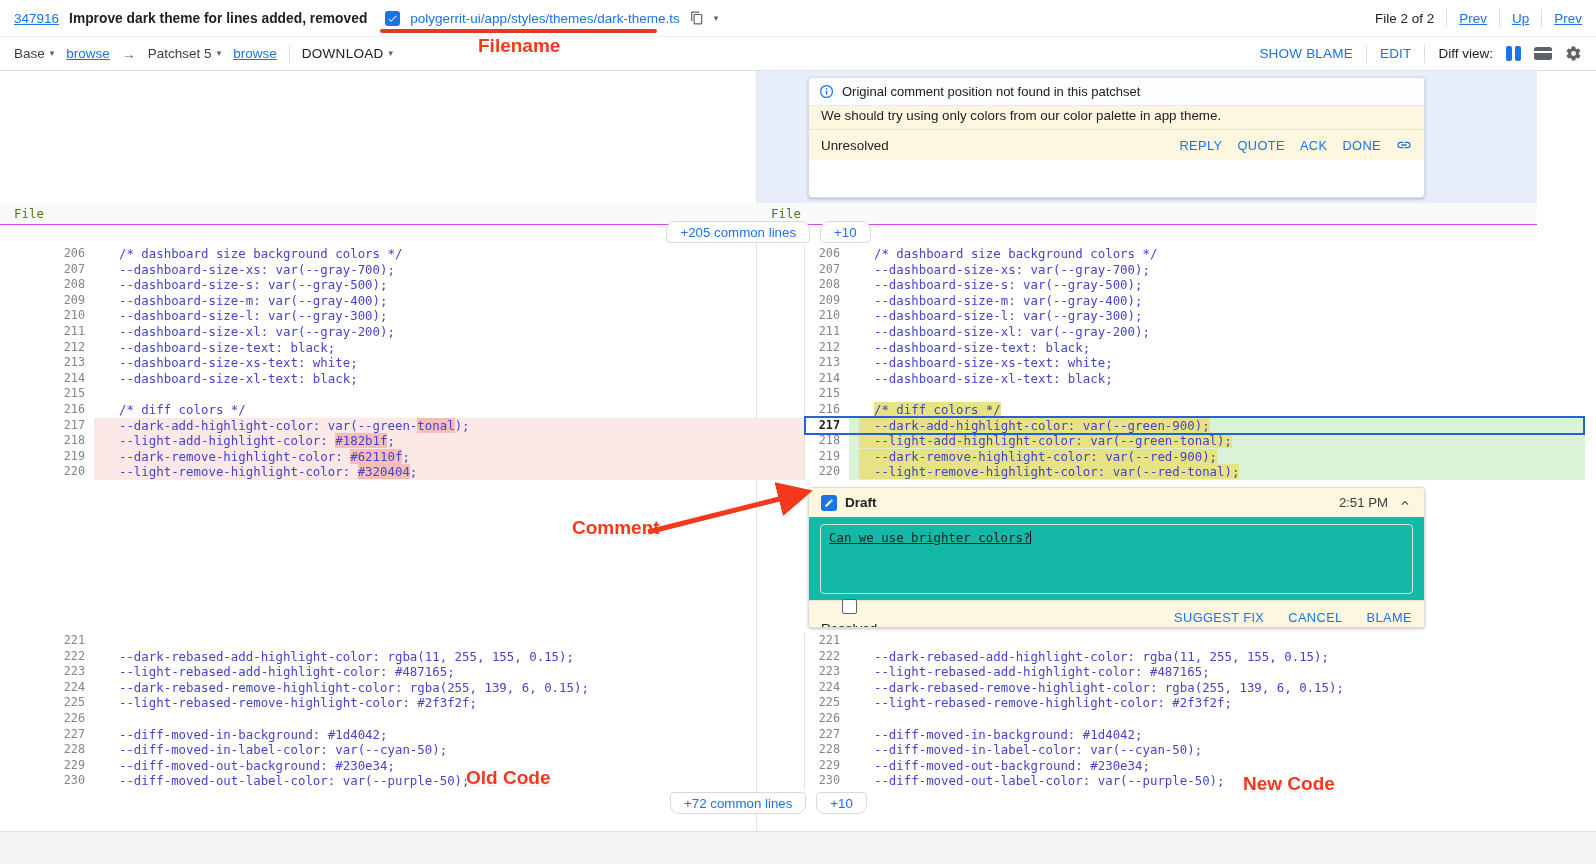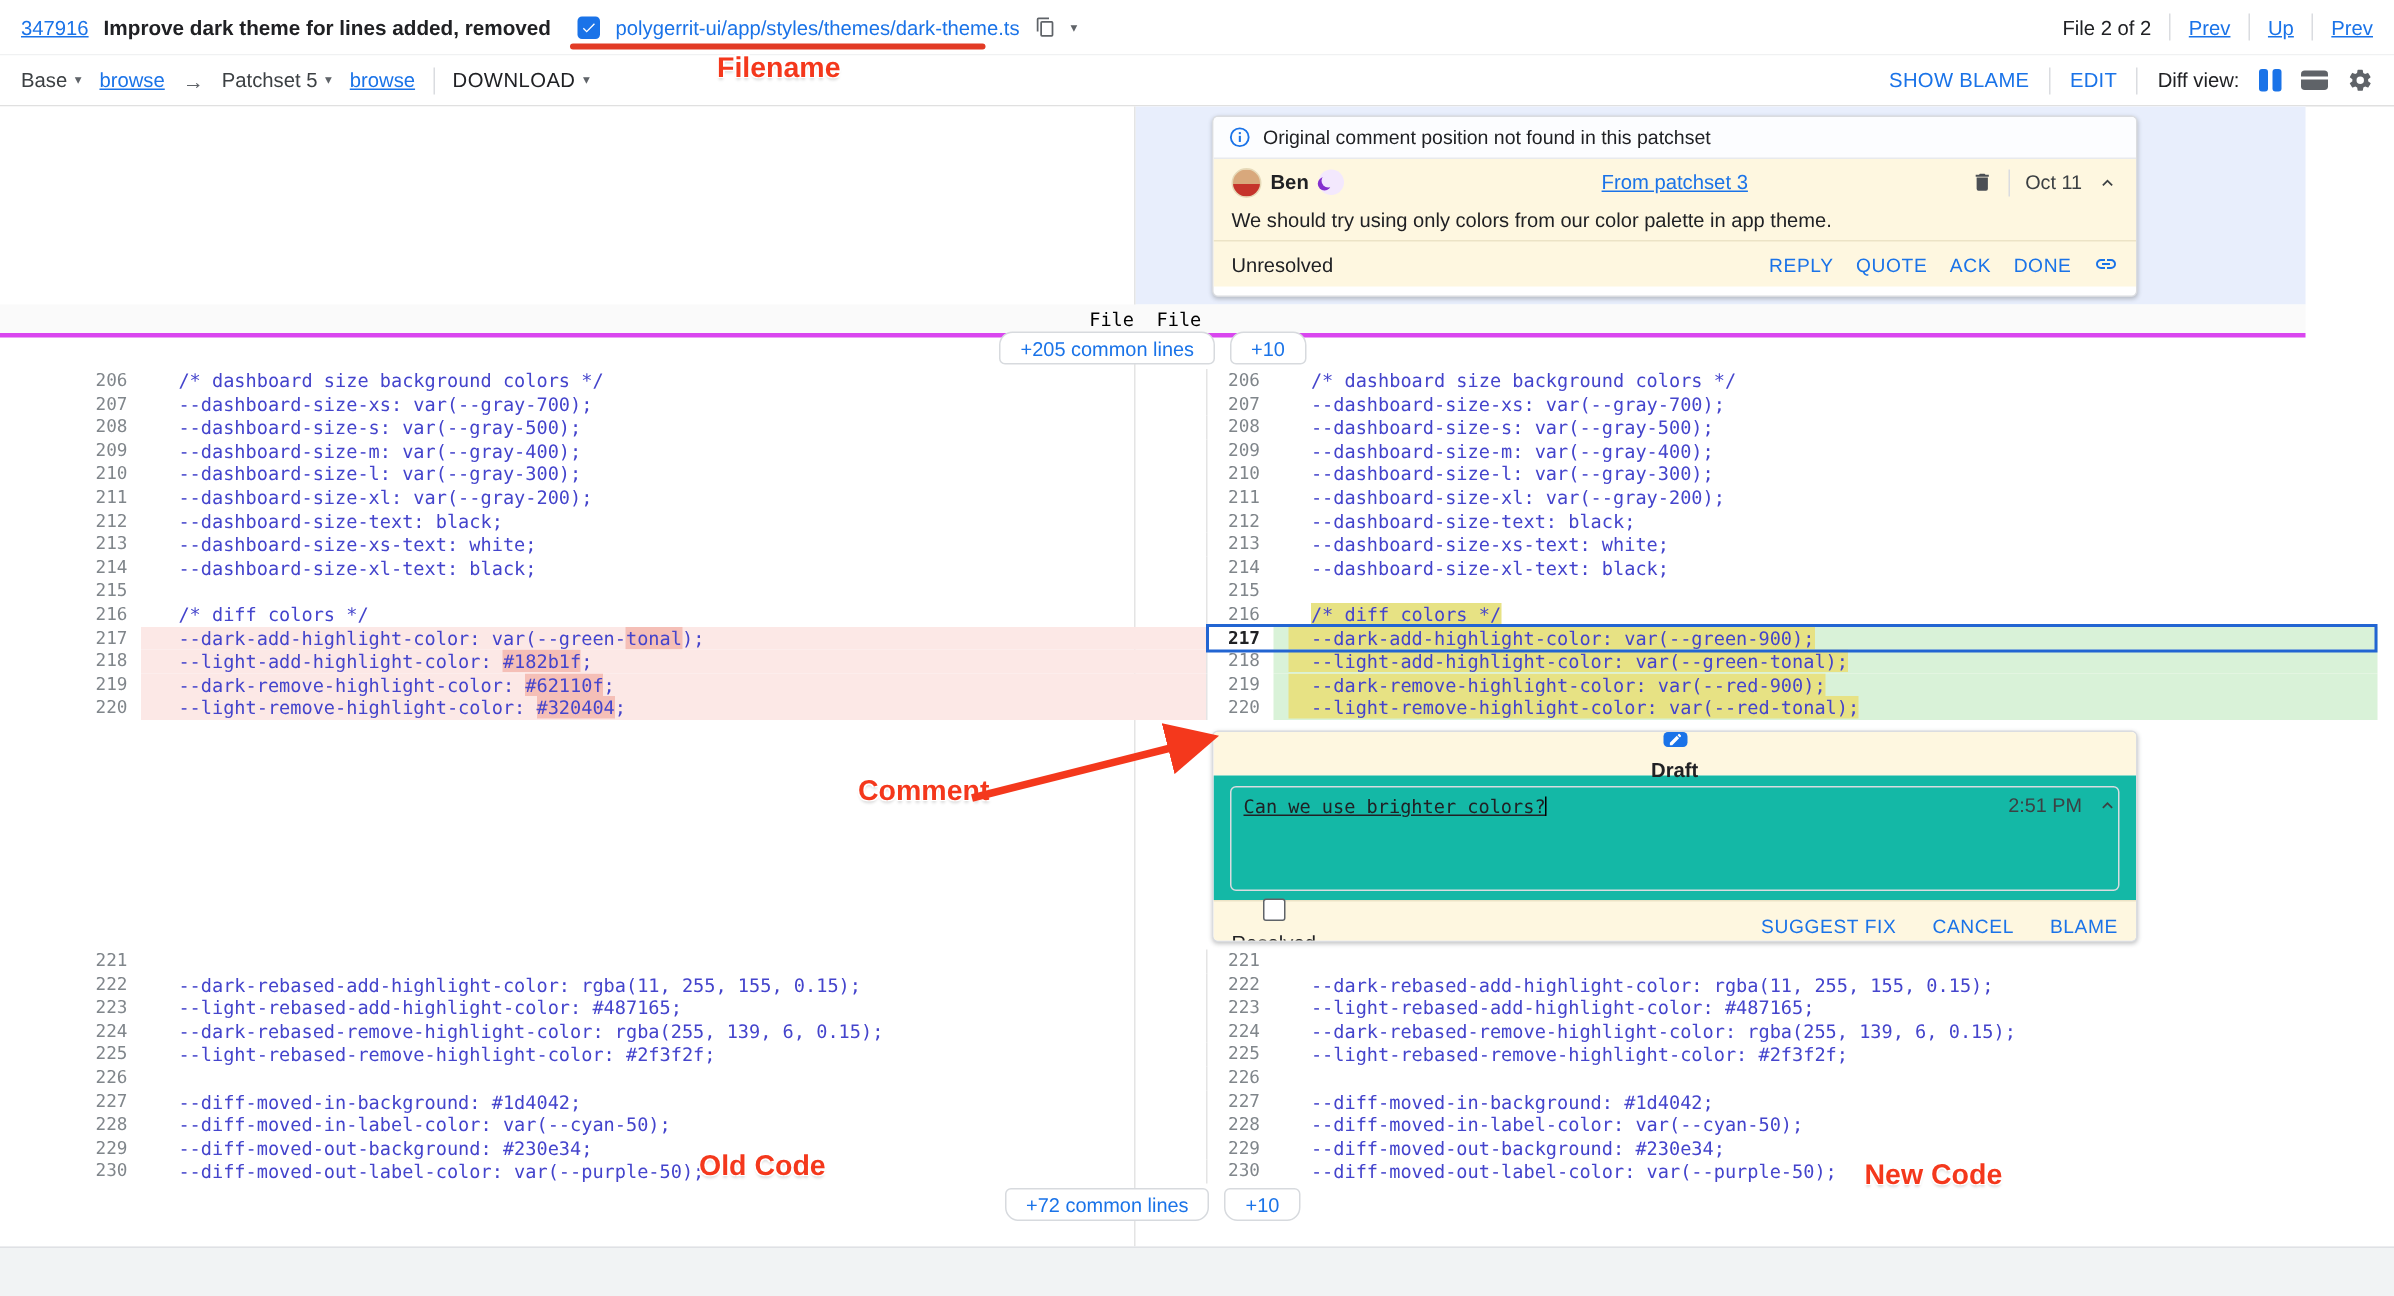--- a/index.html
+++ b/index.html
@@ -25,22 +25,22 @@
   .toolbar .lgrp{display:flex;align-items:center;gap:12px;}
   .toolbar .rgrp{margin-left:auto;display:flex;align-items:center;gap:13px;}
   .tool-label{font-size:13.5px;color:#3c4043;display:inline-flex;align-items:center;gap:5px;}
   .blue-action{color:#1a73e8;font-size:13.5px;letter-spacing:.2px;cursor:pointer;text-decoration:none;}
   .arrow-gray{color:#5f6368;font-size:14px;}
   
   .diff-table{position:absolute;left:0;top:71px;width:1537px;height:760px;background:#fff;}
   .blue-region{position:absolute;left:757px;top:0;width:780px;height:132px;background:#e8eefc;}
   .pane-divider{position:absolute;left:756px;top:0;width:1px;height:760px;background:#e4e4e4;}
   .file-hdr{position:absolute;left:0;top:132px;width:1537px;height:22px;background:#fafafa;
-            border-bottom:3px solid #d946ef;box-sizing:border-box;display:flex;
-            font:12.4px "DejaVu Sans Mono",monospace;color:#000000;align-items:center;text-align:right;}
+            border-bottom:1px solid #d946ef;box-sizing:border-box;display:flex;
+            font:12.4px "DejaVu Sans Mono",monospace;color:#4d7c0f;align-items:center;}
   .file-hdr .fh-left{width:756px;padding-left:14px;box-sizing:border-box;}
   .file-hdr .fh-right{padding-left:15px;}
   .expand-row{position:absolute;width:1537px;display:flex;justify-content:center;gap:10px;z-index:5;}
   .expand-top{top:150px;}
   .expand-bottom{top:721px;}
   .chip{background:#fff;border:1px solid #d7dade;color:#1a73e8;font-size:13.3px;height:22px;
         line-height:21px;padding:0 13px;cursor:pointer;box-sizing:border-box;}
   .expand-top .chip{border-radius:9px 9px 4px 4px;}
   .expand-bottom .chip{border-radius:4px 4px 9px 9px;}
   .chunk{position:absolute;left:0;width:1537px;margin-left:48px;}
@@ -80,21 +80,21 @@
   .center-link{position:absolute;left:50%;transform:translateX(-50%);}
   .cmt-hdr .rcluster{margin-left:auto;display:flex;align-items:center;gap:10px;}
   .date{font-size:13.2px;color:#3c4043;}
   .cmt-msg{padding:2px 12px 6px 12px;font-size:13.4px;color:#202124;}
   .cmt-foot{height:30px;display:flex;align-items:center;padding:0 12px;
             border-top:1px solid #ece3c6;gap:15px;}
   .status{font-size:13.4px;color:#202124;margin-right:auto;}
   .act{color:#1a73e8;font-size:12.8px;letter-spacing:.4px;cursor:pointer;}
   
   #draft-card{top:487px;height:141px;}
-  .draft-hdr{height:29px;background:#fef7e0;display:flex;align-items:center;gap:8px;padding:0 12px;flex-direction:column;}
+  .draft-hdr{height:29px;background:#fef7e0;display:flex;align-items:center;gap:8px;padding:0 12px;}
   .draft-icon{width:16px;height:16px;background:#1a73e8;border-radius:3px;display:inline-flex;
               align-items:center;justify-content:center;}
   .draft-title{font-weight:bold;font-size:13.5px;}
   .draft-hdr .rcluster{margin-left:auto;display:flex;align-items:center;gap:10px;}
   .draft-body{background:#14b8a6;padding:7px 11px 6px 11px;text-decoration:underline;}
   .draft-textarea{border:1px solid #dadce0;border-radius:4px;height:70px;padding:5px 8px;
                   font:12.4px "DejaVu Sans Mono",monospace;color:#202124;box-sizing:border-box;cursor:text;}
   .text-caret{display:inline-block;width:1px;height:13px;background:#000;vertical-align:-2px;}
   .draft-foot{height:33px;background:#fef7e0;border-top:1px solid #ece3c6;display:flex;
               align-items:center;padding:0 12px;gap:24px;}
@@ -244,42 +244,20 @@
   <div class="card" id="thread-card">
     <div class="info-row">
       <svg class="gi" width="15" height="15" viewBox="0 0 24 24">
         <circle cx="12" cy="12" r="9.5" fill="none" stroke="#1a73e8" stroke-width="2"></circle>
         <rect x="11" y="10.5" width="2.2" height="6.5" fill="#1a73e8"></rect>
         <rect x="11" y="6.5" width="2.2" height="2.2" fill="#1a73e8"></rect>
       </svg>
       <span>Original comment position not found in this patchset</span>
     </div>
     <div class="cmt">
-      <div class="cmt-hdr">
-        <span class="avatar"></span>
-        <span class="author">Ben</span>
-        <span class="moon-badge">
-            <span class="moon"></span>
-          </span>
-        <a class="link center-link">From patchset 3</a>
-        <span class="rcluster">
-          <span class="icon-btn">
-            <svg class="gi" width="15" height="15" viewBox="0 0 24 24" fill="#4b4f54">
-                <path d="M6 19a2 2 0 0 0 2 2h8a2 2 0 0 0 2-2V7H6v12zM19 4h-3.5l-1-1h-5l-1 1H5v2h14V4z"></path>
-              </svg>
-          </span>
-          <span class="vdiv"></span>
-          <span class="date">Oct 11</span>
-          <span class="icon-btn">
-            <svg class="gi" width="14" height="14" viewBox="0 0 24 24" fill="#3c4043">
-                <path d="M7.4 15.4 12 10.8l4.6 4.6L18 14l-6-6-6 6z"></path>
-              </svg>
-          </span>
-        </span>
-      </div>
       <div class="cmt-msg">We should try using only colors from our color palette in app theme.</div>
       <div class="cmt-foot">
         <span class="status">Unresolved</span>
         <span id="thread-actions" style="display:flex;gap:15px;align-items:center;">
             <span class="act">REPLY</span>
             <span class="act">QUOTE</span>
             <span class="act">ACK</span>
             <span class="act">DONE</span>
           </span>
         <span class="icon-btn">

